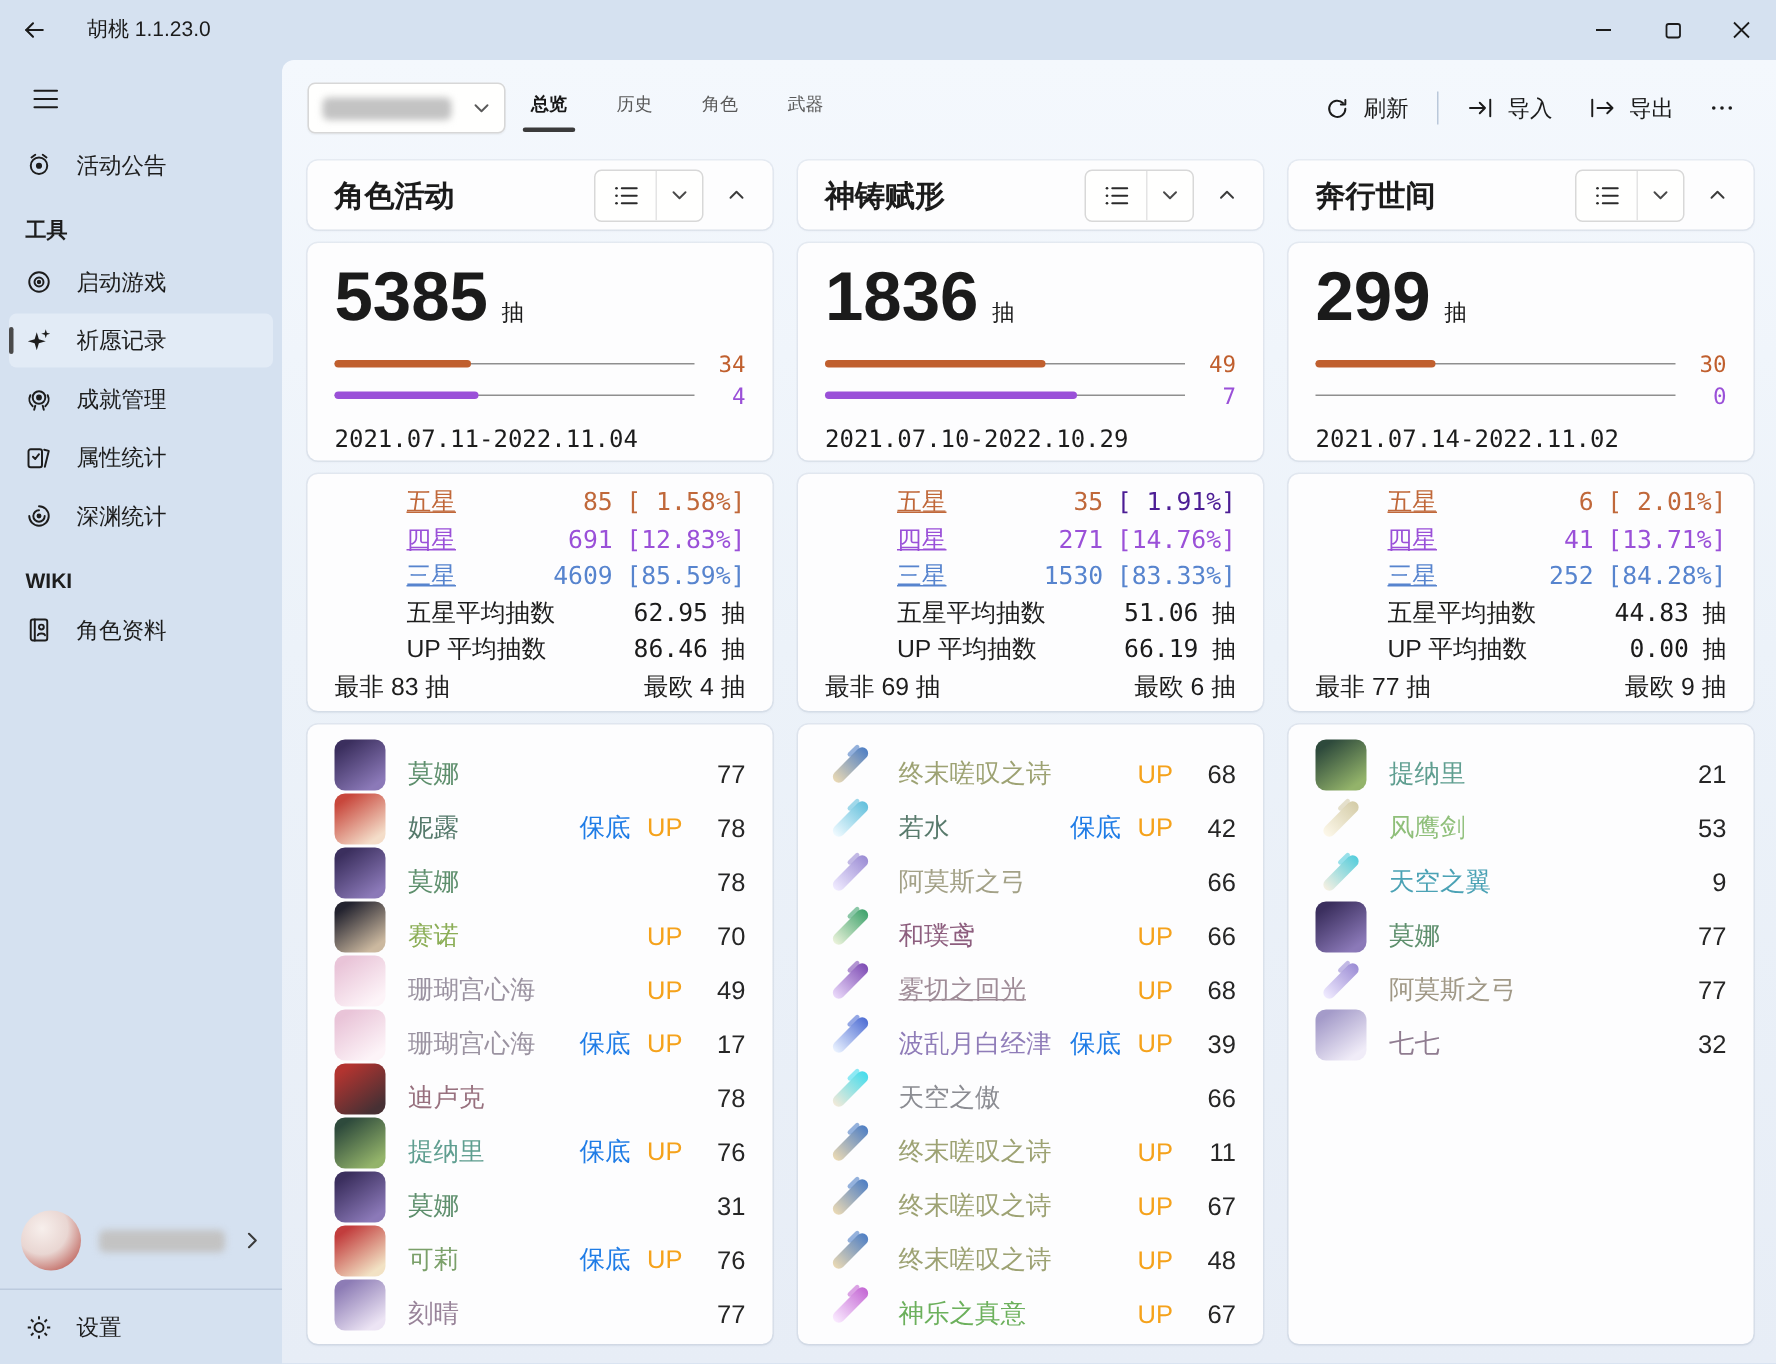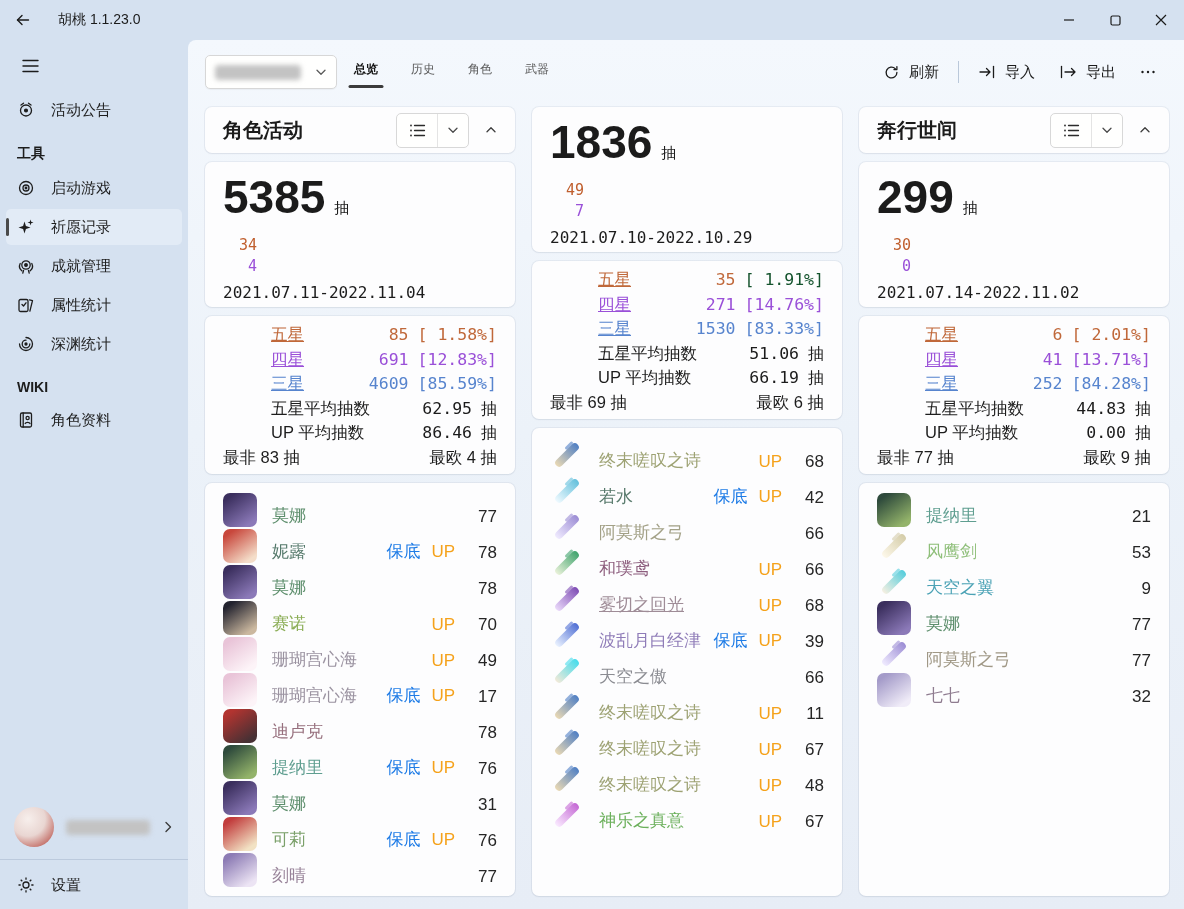--- a/index.html
+++ b/index.html
@@ -59,21 +59,21 @@
   .card-title{font-size:20px;font-weight:700;flex:1;}
   .split-btn{display:flex;height:33px;border:1px solid #d8d8d8;border-radius:5px;background:#fffffe;overflow:hidden;}
   .split-seg{width:40px;display:flex;align-items:center;justify-content:center;color:#2b2b2b;}
   .split-seg.dd{width:30px;border-left:1px solid #e4e4e4;color:#4a4a4a;}
   .collapse-btn{width:34px;height:33px;margin-left:5px;display:flex;align-items:center;justify-content:center;color:#3c3c3c;border-radius:5px;}
 
   .panel-summary{height:145px;flex:none;padding:10px 18px 0;}
   .big-line{display:flex;align-items:baseline;}
   .big-number{font-size:46px;font-weight:600;line-height:1.1;}
   .big-unit{font-size:15px;margin-left:9px;}
-  .pity-row{display:flex;align-items:flex-start;margin-top:13px;height:14px;flex-direction:column;}
+  .pity-row{display:flex;align-items:center;margin-top:13px;height:14px;}
   .pity-row + .pity-row{margin-top:7px;}
   .pity-track{flex:1;position:relative;height:14px;}
   .pity-base{position:absolute;left:0;right:0;top:6.5px;height:1px;background:#8f8f8f;}
   .pity-fill{position:absolute;left:0;top:4px;height:5px;border-radius:3px;}
   .pity-val{min-width:26px;margin-left:8px;text-align:right;font-size:15px;font-family:"DejaVu Sans Mono",monospace;}
   .date-range{margin-top:12px;font-family:"DejaVu Sans Mono",monospace;font-size:16px;color:#1c1c1c;}
 
   .panel-stats{height:158px;flex:none;padding:8px 18px;}
   .stat-row{display:flex;align-items:baseline;height:24.5px;font-size:16.5px;margin-left:48px;}
   .stat-label{flex:1;color:#1d1d1d;}
@@ -454,20 +454,49 @@
             </div>
             <div class="item-row">
               <div class="char-av" style="background: linear-gradient(145deg, rgb(141, 124, 181) 15%, rgb(236, 228, 244) 85%);"></div>
               <span class="item-name" style="color: rgb(152, 131, 153);">刻晴</span>
               <span class="item-badges"></span>
               <span class="item-count">77</span>
             </div>
           </div>
         </div>
         <div class="card">
+          <div class="panel panel-header">
+            <div class="card-title">神铸赋形</div>
+            <div class="split-btn">
+              <div class="split-seg">
+                <span>
+                  <svg width="17" height="15" viewBox="0 0 17 15" fill="none" stroke="currentColor" stroke-width="1.3" stroke-linecap="round" stroke-linejoin="round">
+                    <circle cx="2" cy="2.5" r="0.9" fill="currentColor" stroke="none"></circle>
+                    <circle cx="2" cy="7.5" r="0.9" fill="currentColor" stroke="none"></circle>
+                    <circle cx="2" cy="12.5" r="0.9" fill="currentColor" stroke="none"></circle>
+                    <path d="M5.5 2.5h10M5.5 7.5h10M5.5 12.5h10"></path>
+                  </svg>
+                </span>
+              </div>
+              <div class="split-seg dd">
+                <span>
+                  <svg width="12" height="12" viewBox="0 0 12 12" fill="none" stroke="currentColor" stroke-width="1.3" stroke-linecap="round" stroke-linejoin="round">
+                    <path d="M2 4.2 6 8.2l4-4"></path>
+                  </svg>
+                </span>
+              </div>
+            </div>
+            <div class="collapse-btn">
+              <span>
+                <svg width="12" height="12" viewBox="0 0 12 12" fill="none" stroke="currentColor" stroke-width="1.3" stroke-linecap="round" stroke-linejoin="round">
+                  <path d="M2 7.8 6 3.8l4 4"></path>
+                </svg>
+              </span>
+            </div>
+          </div>
           <div class="panel panel-summary">
             <div class="big-line">
               <span class="big-number">1836</span>
               <span class="big-unit">抽</span>
             </div>
             <div class="pity-row">
               <div class="pity-track">
                 <div class="pity-base"></div>
                 <div class="pity-fill" style="width: 61.3%; background: rgb(192, 95, 46);"></div>
               </div>
@@ -479,21 +508,21 @@
                 <div class="pity-fill" style="width: 70%; background: rgb(154, 80, 216);"></div>
               </div>
               <div class="pity-val" style="color: rgb(154, 80, 216);">7</div>
             </div>
             <div class="date-range">2021.07.10-2022.10.29</div>
           </div>
           <div class="panel panel-stats">
             <div class="stat-row">
               <span class="stat-label star" style="color: rgb(192, 104, 58);">五星</span>
               <span class="stat-num" style="color: rgb(192, 104, 58);">35</span>
-              <span class="stat-pct" style="color: #14532d;">[ 1.91%]</span>
+              <span class="stat-pct" style="color: #4c1d95;">[ 1.91%]</span>
             </div>
             <div class="stat-row">
               <span class="stat-label star" style="color: rgb(154, 80, 216);">四星</span>
               <span class="stat-num" style="color: rgb(154, 80, 216);">271</span>
               <span class="stat-pct" style="color: rgb(154, 80, 216);">[14.76%]</span>
             </div>
             <div class="stat-row">
               <span class="stat-label star" style="color: rgb(87, 132, 206);">三星</span>
               <span class="stat-num" style="color: rgb(87, 132, 206);">1530</span>
               <span class="stat-pct" style="color: rgb(87, 132, 206);">[83.33%]</span>

